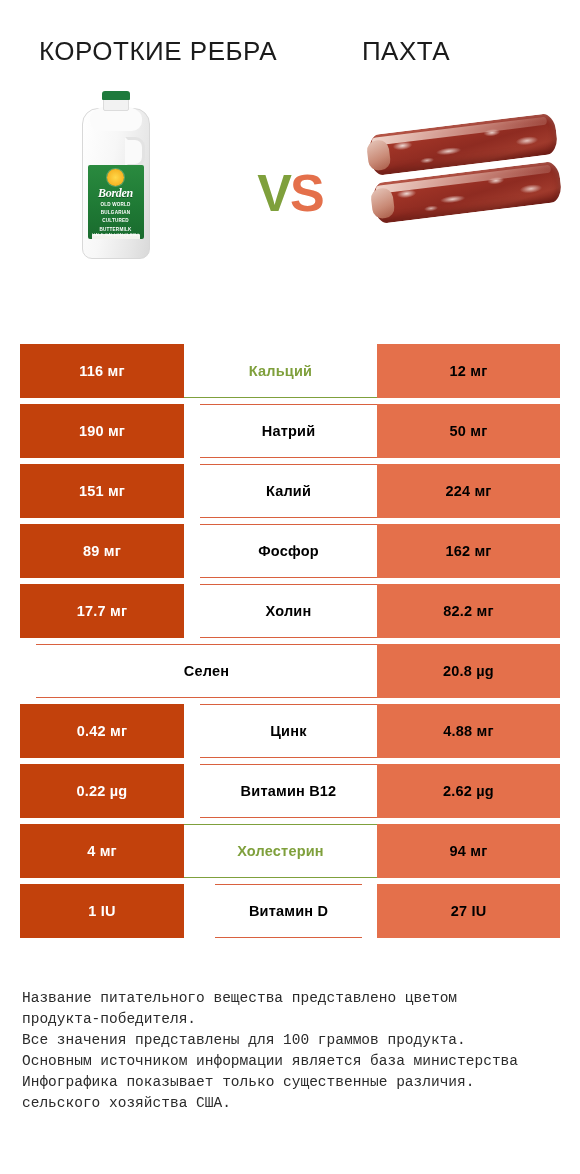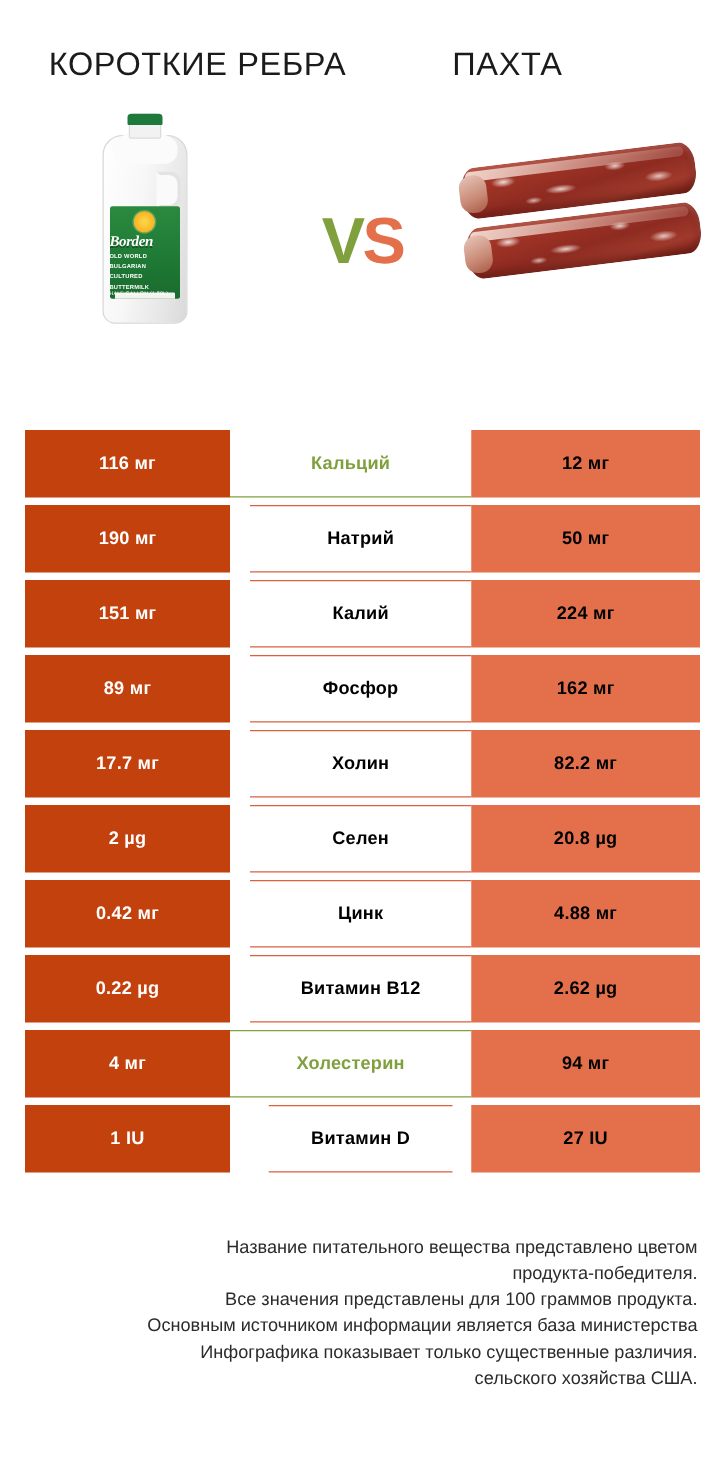--- a/index.html
+++ b/index.html
@@ -121,20 +121,21 @@
     background: #fafafa;
   }
   .jug-label {
     position: absolute;
     left: 8px; top: 74px;
     width: 56px; height: 74px;
     background: linear-gradient(180deg,#2a8a3f 0%,#1f7a35 55%,#1a6b2e 100%);
     border-radius: 2px;
     overflow: hidden;
     color: #fff;
+    text-align: center;
   }
   .jug-sun {
     width: 17px; height: 17px;
     margin: 4px auto 1px auto;
     border-radius: 50%;
     background: radial-gradient(circle,#ffd84a 0%,#f6b322 70%,#e09a12 100%);
     box-shadow: 0 0 0 1px rgba(255,255,255,.25);
   }
   .jug-brand {
     font-family: "Liberation Serif", serif;
@@ -267,27 +268,27 @@
   }
   .row:first-child .cell-mid { border-top-color: transparent; }
   .row:last-child .cell-mid { }
 
   
   .footnote {
     position: absolute;
     left: 0;
     top: 988px;
     width: 580px;
-    text-align: right;
+    text-align: left;
     font-size: 14.5px;
     line-height: 21px;
     color: #2b2b2b;
     padding: 0 22px;
     box-sizing: border-box;
-    font-family: Liberation Sans, sans-serif;
+    font-family: Liberation Mono, monospace;
   }
   .footnote p { margin: 0; }
 </style>
 </head>
 <body>
 
 <div class="page">
 
   <div class="titles">
     <div class="title-cell title-right">КОРОТКИЕ РЕБРА</div>
@@ -356,21 +357,20 @@
         <div class="cell cell-left">89 мг</div>
         <div class="cell cell-mid mid-orange">Фосфор</div>
         <div class="cell cell-right">162 мг</div>
       </div>
       <div class="row">
         <div class="cell cell-left">17.7 мг</div>
         <div class="cell cell-mid mid-orange">Холин</div>
         <div class="cell cell-right">82.2 мг</div>
       </div>
       <div class="row">
-        <div class="cell cell-left">2 µg</div>
         <div class="cell cell-mid mid-orange">Селен</div>
         <div class="cell cell-right">20.8 µg</div>
       </div>
       <div class="row">
         <div class="cell cell-left">0.42 мг</div>
         <div class="cell cell-mid mid-orange">Цинк</div>
         <div class="cell cell-right">4.88 мг</div>
       </div>
       <div class="row">
         <div class="cell cell-left">0.22 µg</div>

